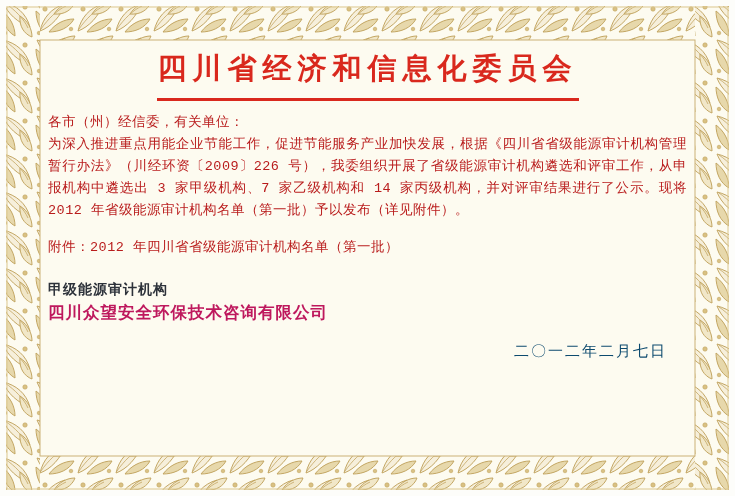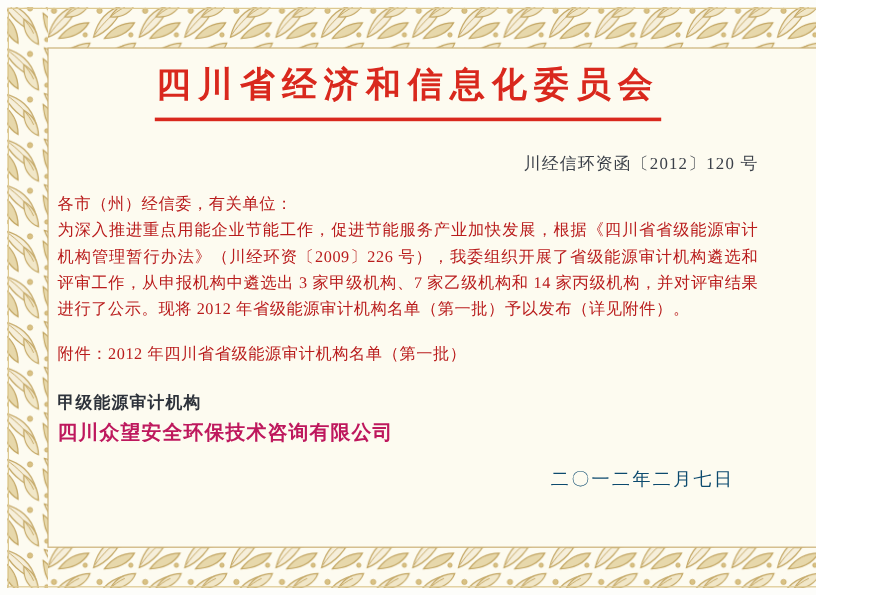--- a/index.html
+++ b/index.html
@@ -1,22 +1,22 @@
 <!DOCTYPE html>
 <html><head>
 <meta charset="utf-8">
 <style>
   html, body { margin: 0; padding: 0; background: #ffffff; }
   .page {
     position: relative;
-    width: 680px;
+    width: 735px;
     height: 496px;
     background: #fdfdfa;
     overflow: hidden;
-    font-family: Liberation Serif, serif;
+    font-family: Liberation Mono, monospace;
   }
   .frame {
     position: absolute;
     left: 0; top: 0;
     width: 735px; height: 496px;
     display: block;
   }
   .content {
     position: absolute;
     left: 40px; top: 40px; right: 40px; bottom: 40px;
@@ -110,21 +110,20 @@
     <rect x="6" y="456" width="723" height="34" fill="url(#garH)"></rect>
     <rect x="6" y="6" width="34" height="484" fill="url(#garV)"></rect>
     <rect x="695" y="6" width="34" height="484" fill="url(#garV)"></rect>
     <rect x="7" y="7" width="721" height="482" fill="none" stroke="#dcc891" stroke-width="1"></rect>
     <rect x="40" y="40" width="655" height="416" fill="none" stroke="#cbb177" stroke-width="1"></rect>
   </svg>
 
   <div class="content">
     <h1 class="title">四川省经济和信息化委员会</h1>
     <div class="divider"></div>
-    <div class="docnum">川经信环资函〔2012〕120 号</div>
 
     <div class="bodytext">
       <p class="salutation">各市（州）经信委，有关单位：</p>
       <p>为深入推进重点用能企业节能工作，促进节能服务产业加快发展，根据《四川省省级能源审计机构管理暂行办法》（川经环资〔2009〕226 号），我委组织开展了省级能源审计机构遴选和评审工作，从申报机构中遴选出 3 家甲级机构、7 家乙级机构和 14 家丙级机构，并对评审结果进行了公示。现将 2012 年省级能源审计机构名单（第一批）予以发布（详见附件）。</p>
       <p class="attachment">附件：2012 年四川省省级能源审计机构名单（第一批）</p>
     </div>
 
     <div class="grade">甲级能源审计机构</div>
     <div class="company">四川众望安全环保技术咨询有限公司</div>
     <div class="date">二〇一二年二月七日</div>

